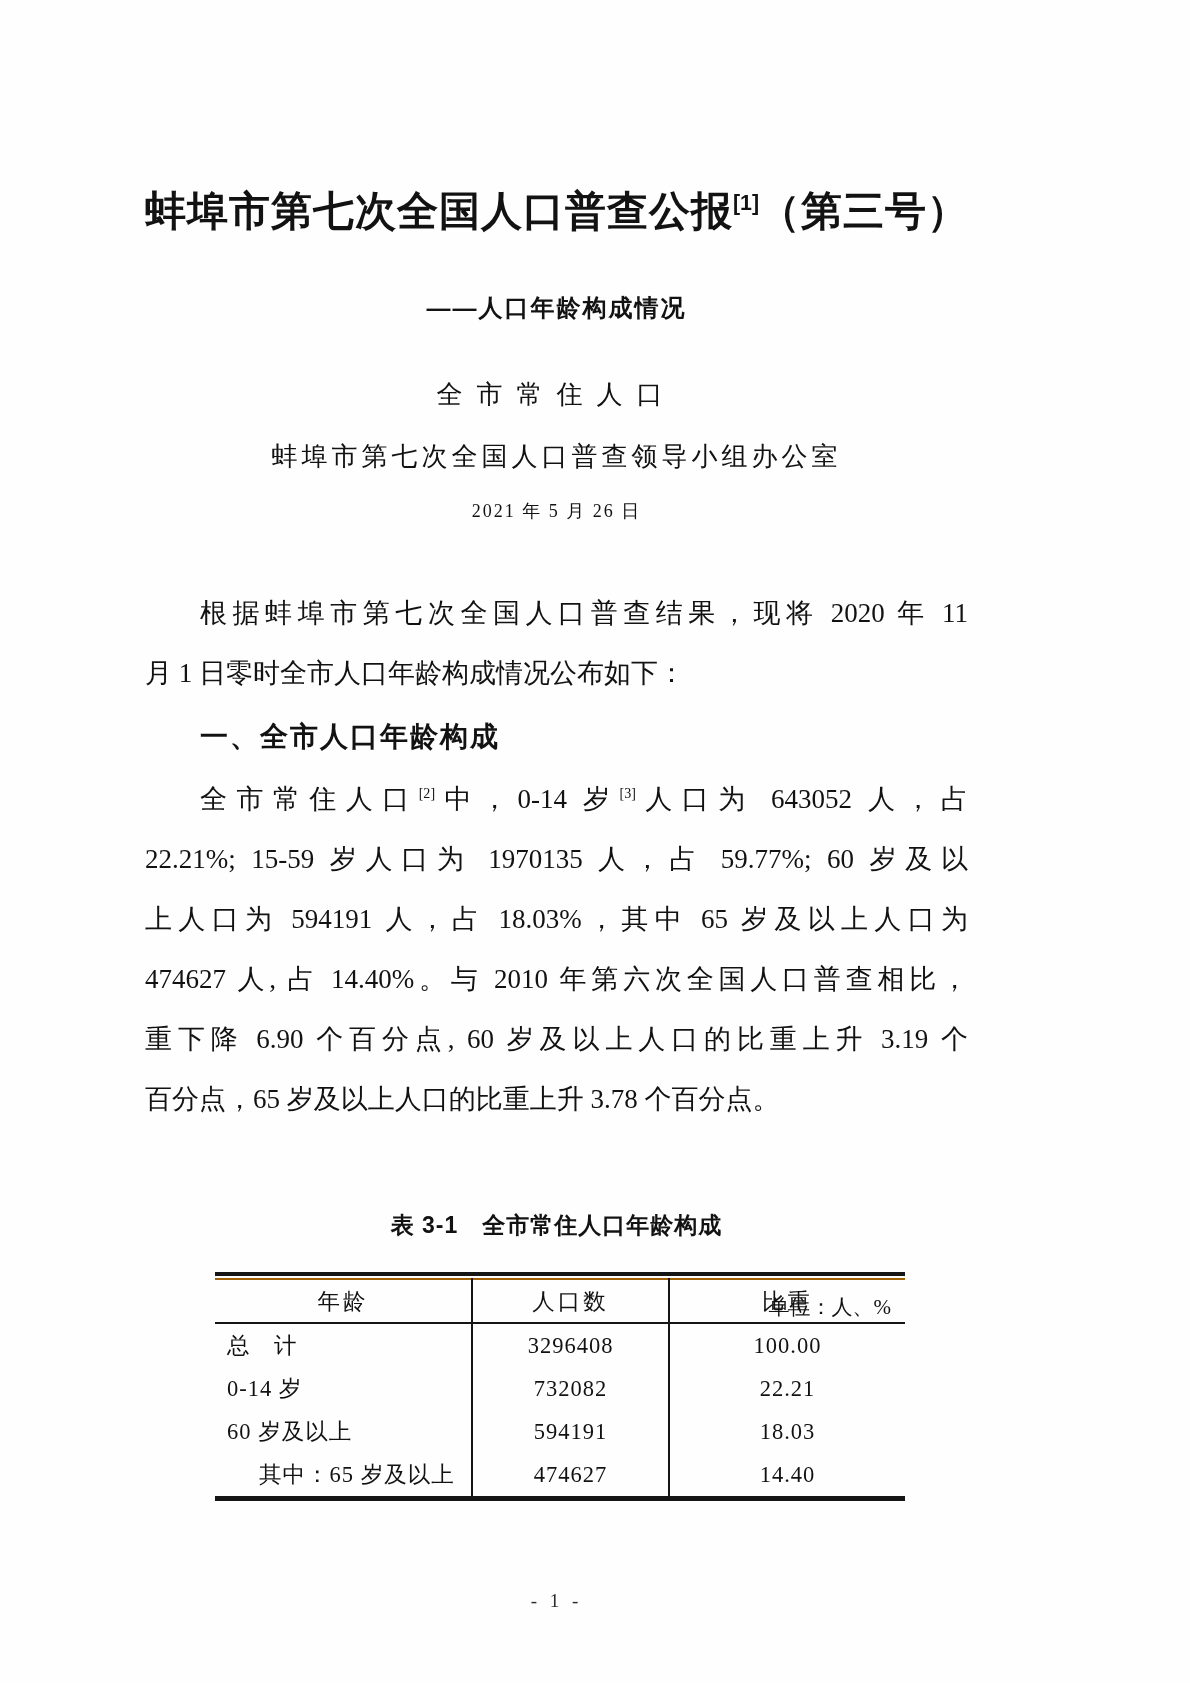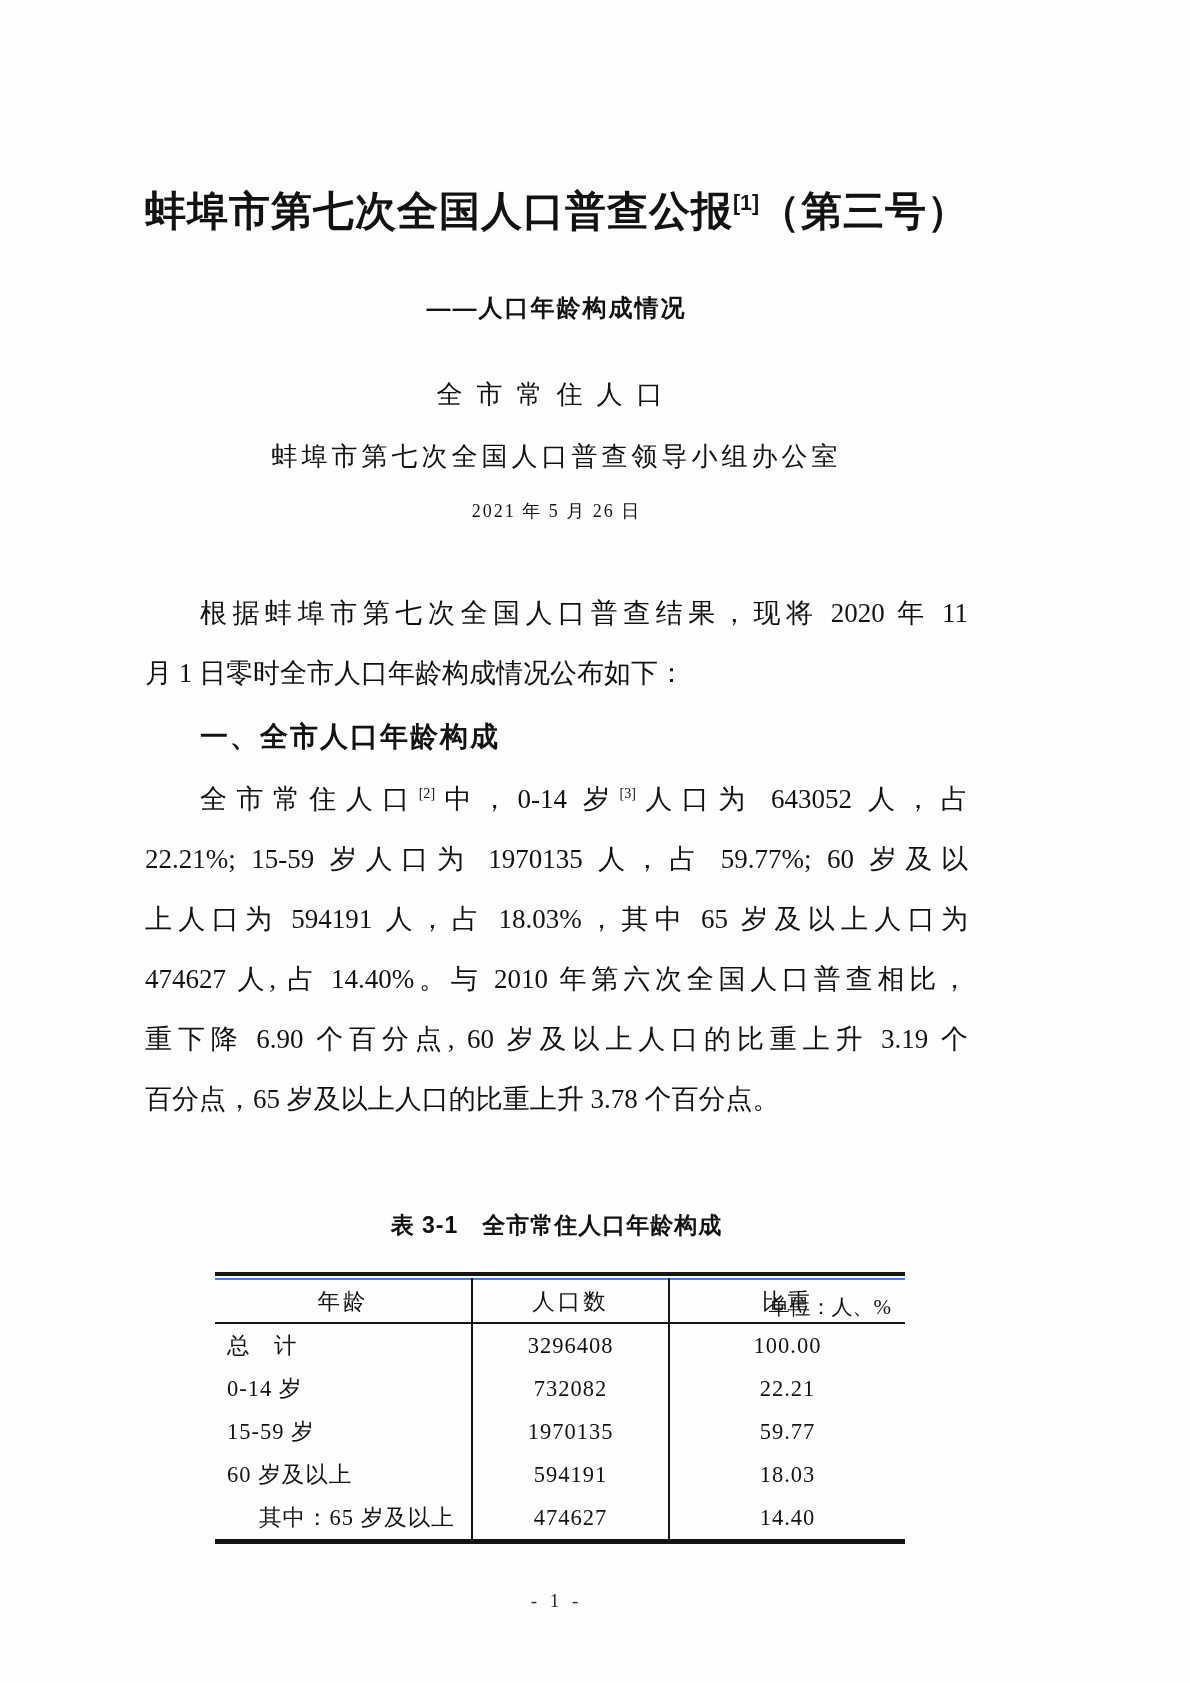--- a/index.html
+++ b/index.html
@@ -57,21 +57,21 @@
     top:1245px; left:215px; width:690px;
     text-align:right; padding-right:14px; box-sizing:border-box;
     font-size:21px;
     margin-top:48px;
   }
 
   .table-wrap { top:1272px; left:215px; width:690px; }
   .tbl-topline { height:4px; background:#151515; margin-bottom:2px; }
   table.age-table {
     width:690px; border-collapse:collapse; table-layout:fixed;
-    border-top:2px solid #3b82f6; border-bottom:5px solid #151515;
+    border-top:2px solid #a16207; border-bottom:5px solid #151515;
     font-size:22.5px;
   }
   .age-table col.c1 { width:257px; }
   .age-table col.c2 { width:197px; }
   .age-table col.c3 { width:236px; }
   .age-table th {
     height:40px; font-weight:400; text-align:center;
     border-bottom:2.5px solid #151515;
     letter-spacing:3px;
   }
@@ -136,25 +136,20 @@
           <td class="c-age vline">总　计</td>
           <td class="c-pop vline">3296408</td>
           <td class="c-share">100.00</td>
         </tr>
         <tr>
           <td class="c-age vline">0-14 岁</td>
           <td class="c-pop vline">732082</td>
           <td class="c-share">22.21</td>
         </tr>
         <tr>
-          <td class="c-age vline">15-59 岁</td>
-          <td class="c-pop vline">1970135</td>
-          <td class="c-share">59.77</td>
-        </tr>
-        <tr>
           <td class="c-age vline">60 岁及以上</td>
           <td class="c-pop vline">594191</td>
           <td class="c-share">18.03</td>
         </tr>
         <tr>
           <td class="c-age sub vline">其中：65 岁及以上</td>
           <td class="c-pop vline">474627</td>
           <td class="c-share">14.40</td>
         </tr>
       </tbody>

